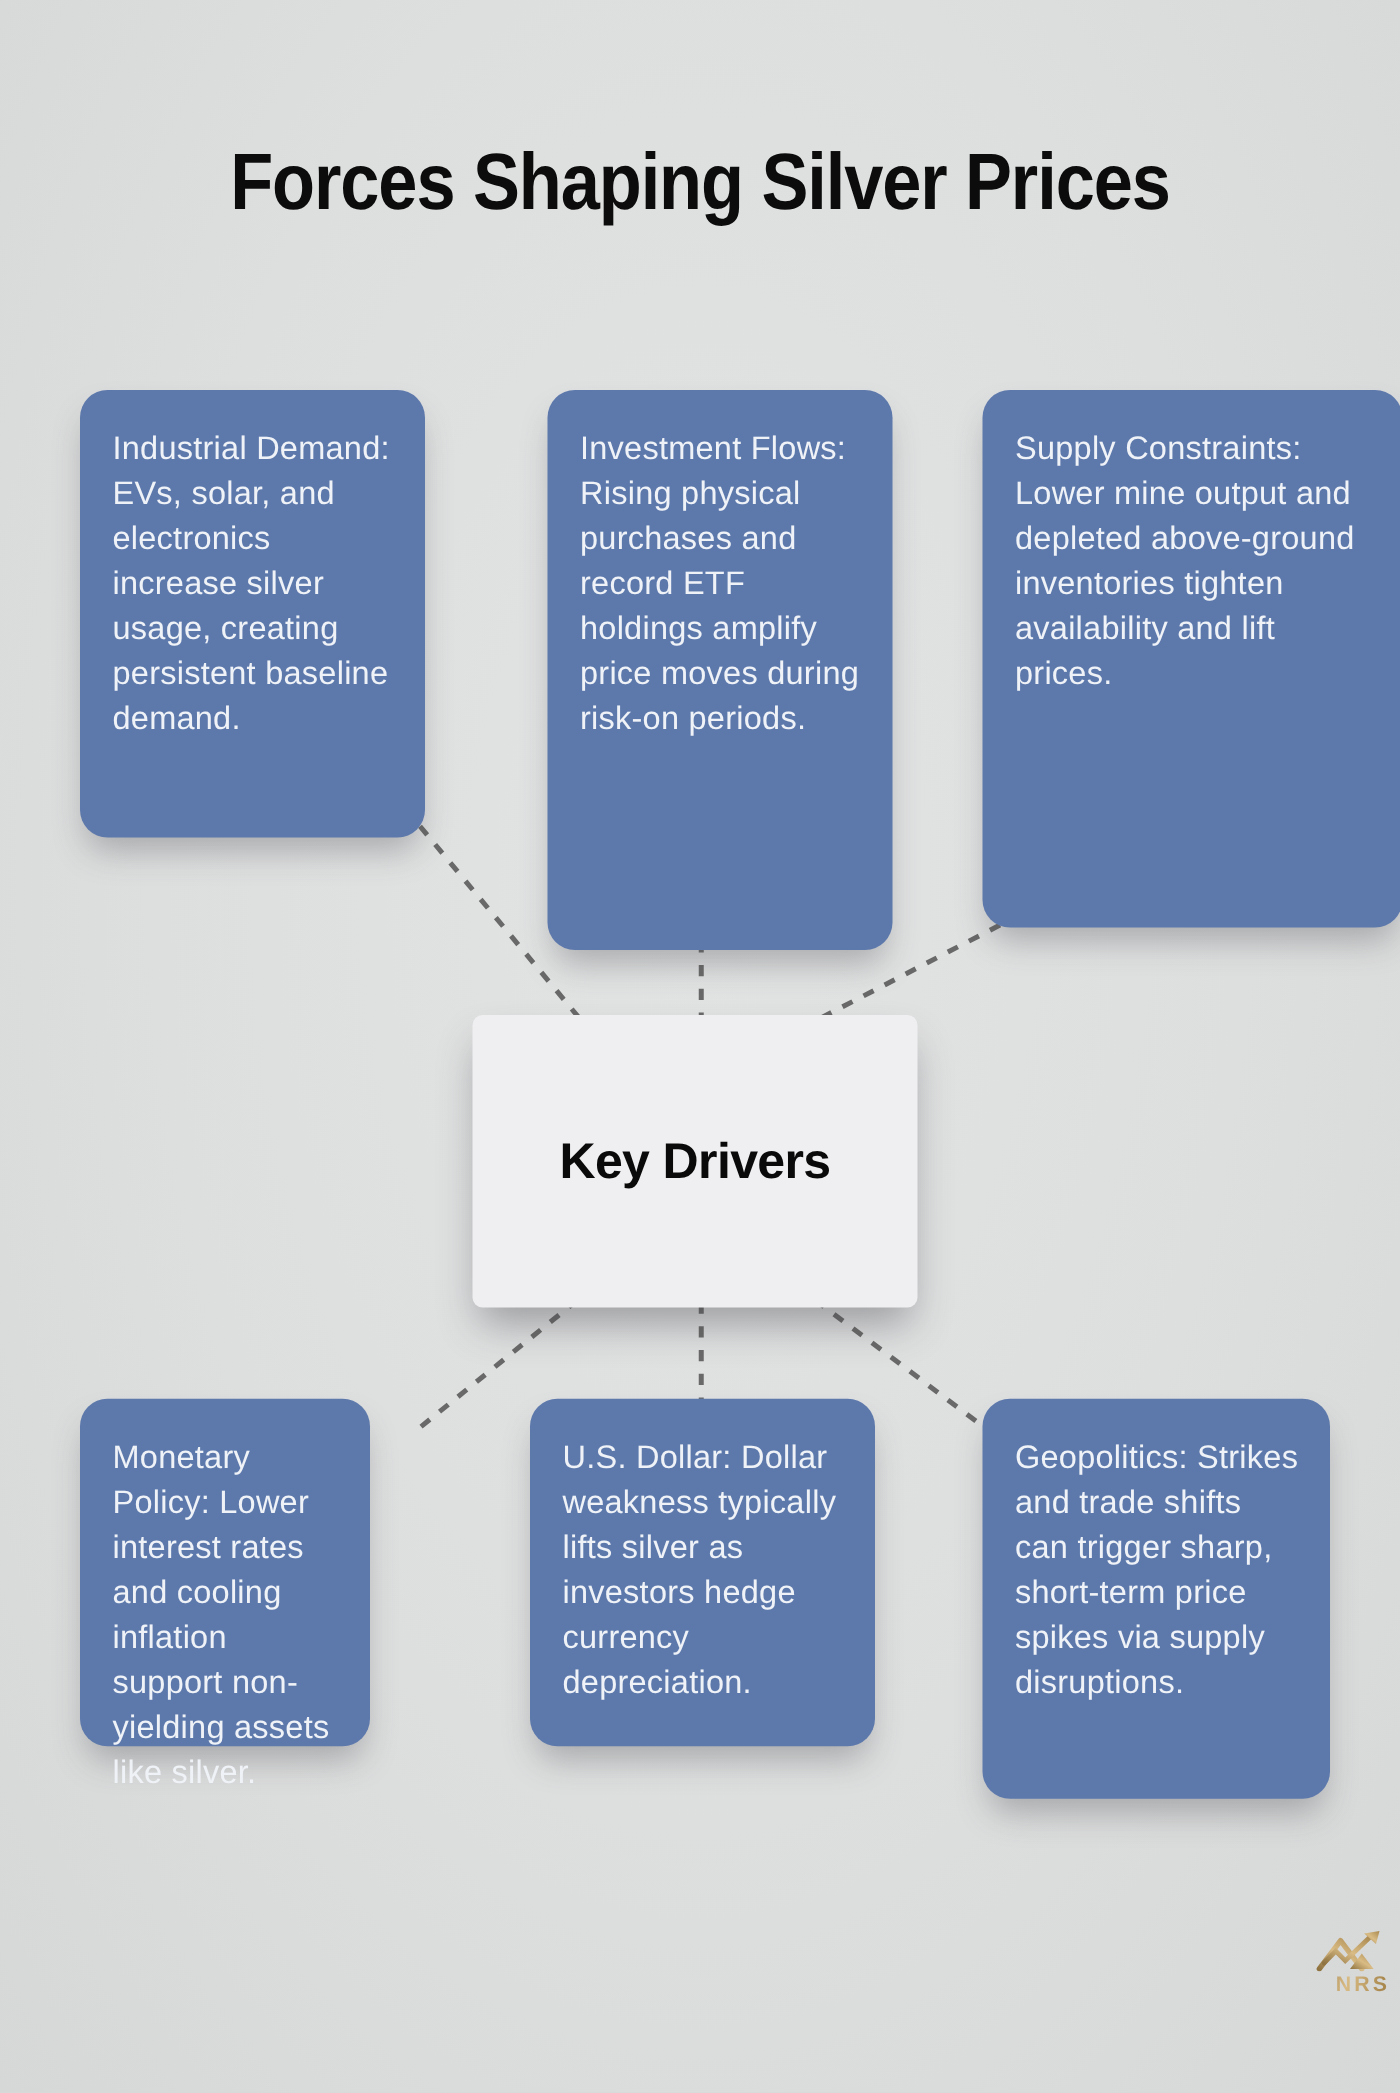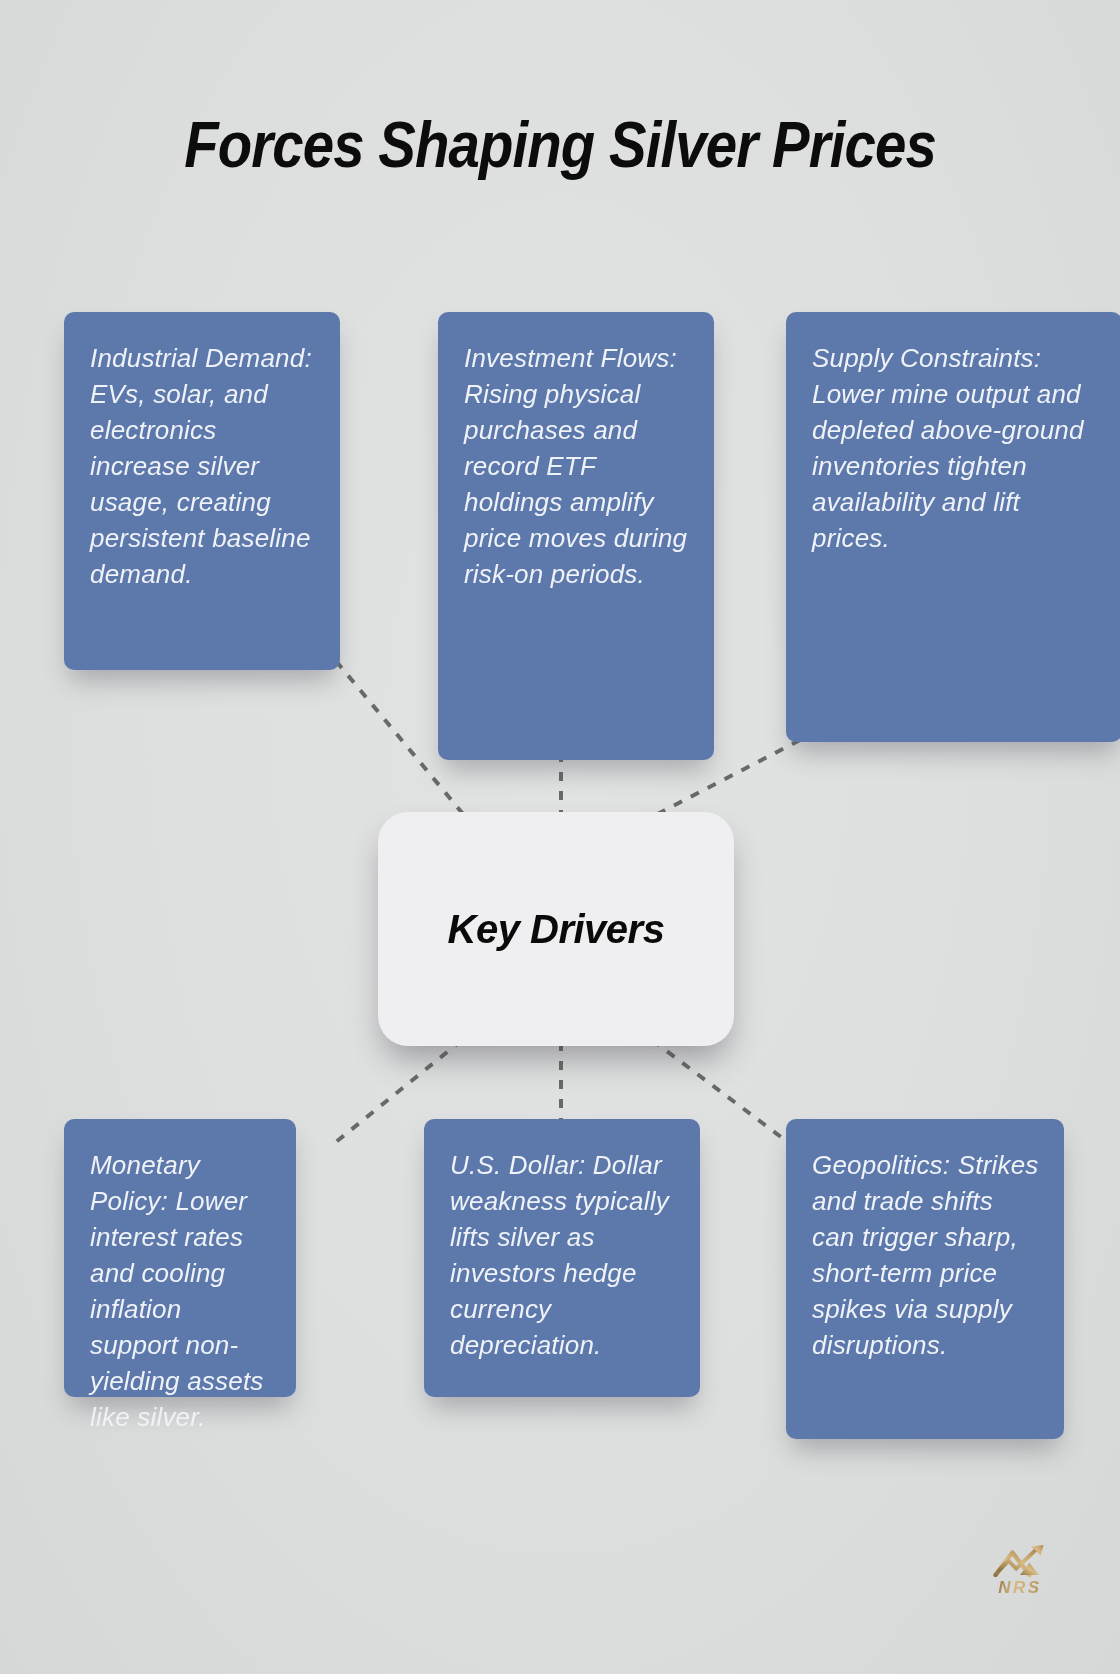--- a/index.html
+++ b/index.html
@@ -8,21 +8,20 @@
     background: #d7d8d8;
     font-family: "Liberation Sans", sans-serif;
   }
   .canvas {
     position: relative;
     width: 1120px;
     height: 1674px;
     margin: 0 auto;
     overflow: hidden;
     background: radial-gradient(ellipse at 50% 42%, #e2e3e3 0%, #dddede 55%, #d6d7d7 100%);
-    font-style: italic;
   }
   .title {
     position: absolute;
     top: 106px;
     left: 0;
     width: 100%;
     text-align: center;
     font-size: 64px;
     line-height: 78px;
     font-weight: 700;
@@ -35,21 +34,21 @@
   .connectors {
     position: absolute;
     left: 0;
     top: 0;
     width: 1120px;
     height: 1674px;
   }
   .node {
     position: absolute;
     background: #5d79ac;
-    border-radius: 10px;
+    border-radius: 22px;
     color: #eff2f7;
     font-size: 26px;
     line-height: 36px;
     padding: 28px 24px 24px 26px;
     box-sizing: border-box;
     box-shadow: 0 16px 26px -6px rgba(80, 82, 88, 0.38);
     letter-spacing: 0.2px;
   }
   .node-1 { left: 64px;  top: 312px; width: 276px; height: 358px; }
   .node-2 { left: 438px; top: 312px; width: 276px; height: 448px; }
@@ -57,39 +56,39 @@
   .node-4 { left: 64px;  top: 1119px; width: 232px; height: 278px; }
   .node-5 { left: 424px; top: 1119px; width: 276px; height: 278px; }
   .node-6 { left: 786px; top: 1119px; width: 278px; height: 320px; }
   .center-node {
     position: absolute;
     left: 378px;
     top: 812px;
     width: 356px;
     height: 234px;
     background: #efeff1;
-    border-radius: 30px;
+    border-radius: 8px;
     box-shadow: 0 18px 32px -6px rgba(70, 72, 78, 0.45);
     display: flex;
     align-items: center;
     justify-content: center;
     text-align: right;
   }
   .center-label {
     font-size: 40px;
     font-weight: 700;
     color: #0a0a0a;
     letter-spacing: -0.5px;
   }
   .logo {
     position: absolute;
-    left: 988px;
+    left: 1048px;
     top: 1543px;
     width: 64px;
-    text-align: center;
+    text-align: right;
   }
   .logo svg { display: block; margin: 0 auto; }
   .logo-text {
     margin-top: 1px;
     font-size: 17px;
     font-weight: 700;
     letter-spacing: 2.5px;
     color: #a98b51;
     background: linear-gradient(100deg, #8f7340 10%, #d9bc85 45%, #a9884e 90%);
     -webkit-background-clip: text;

